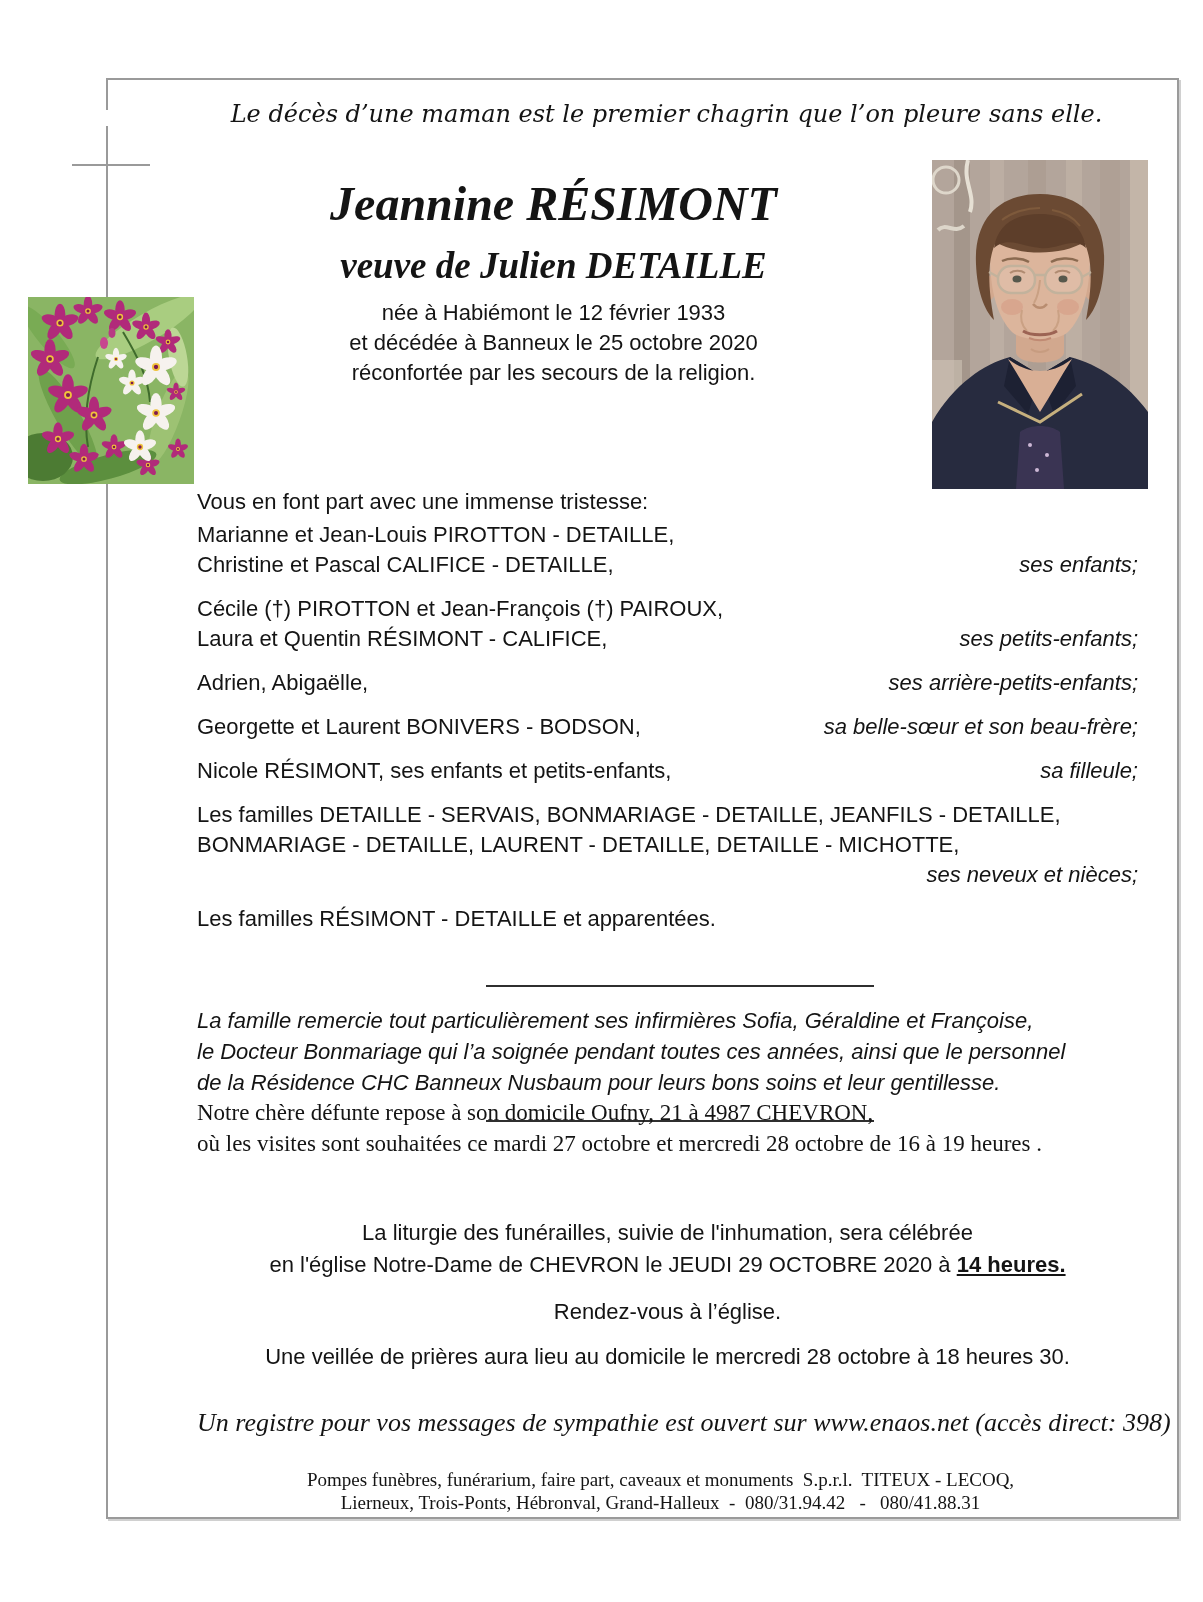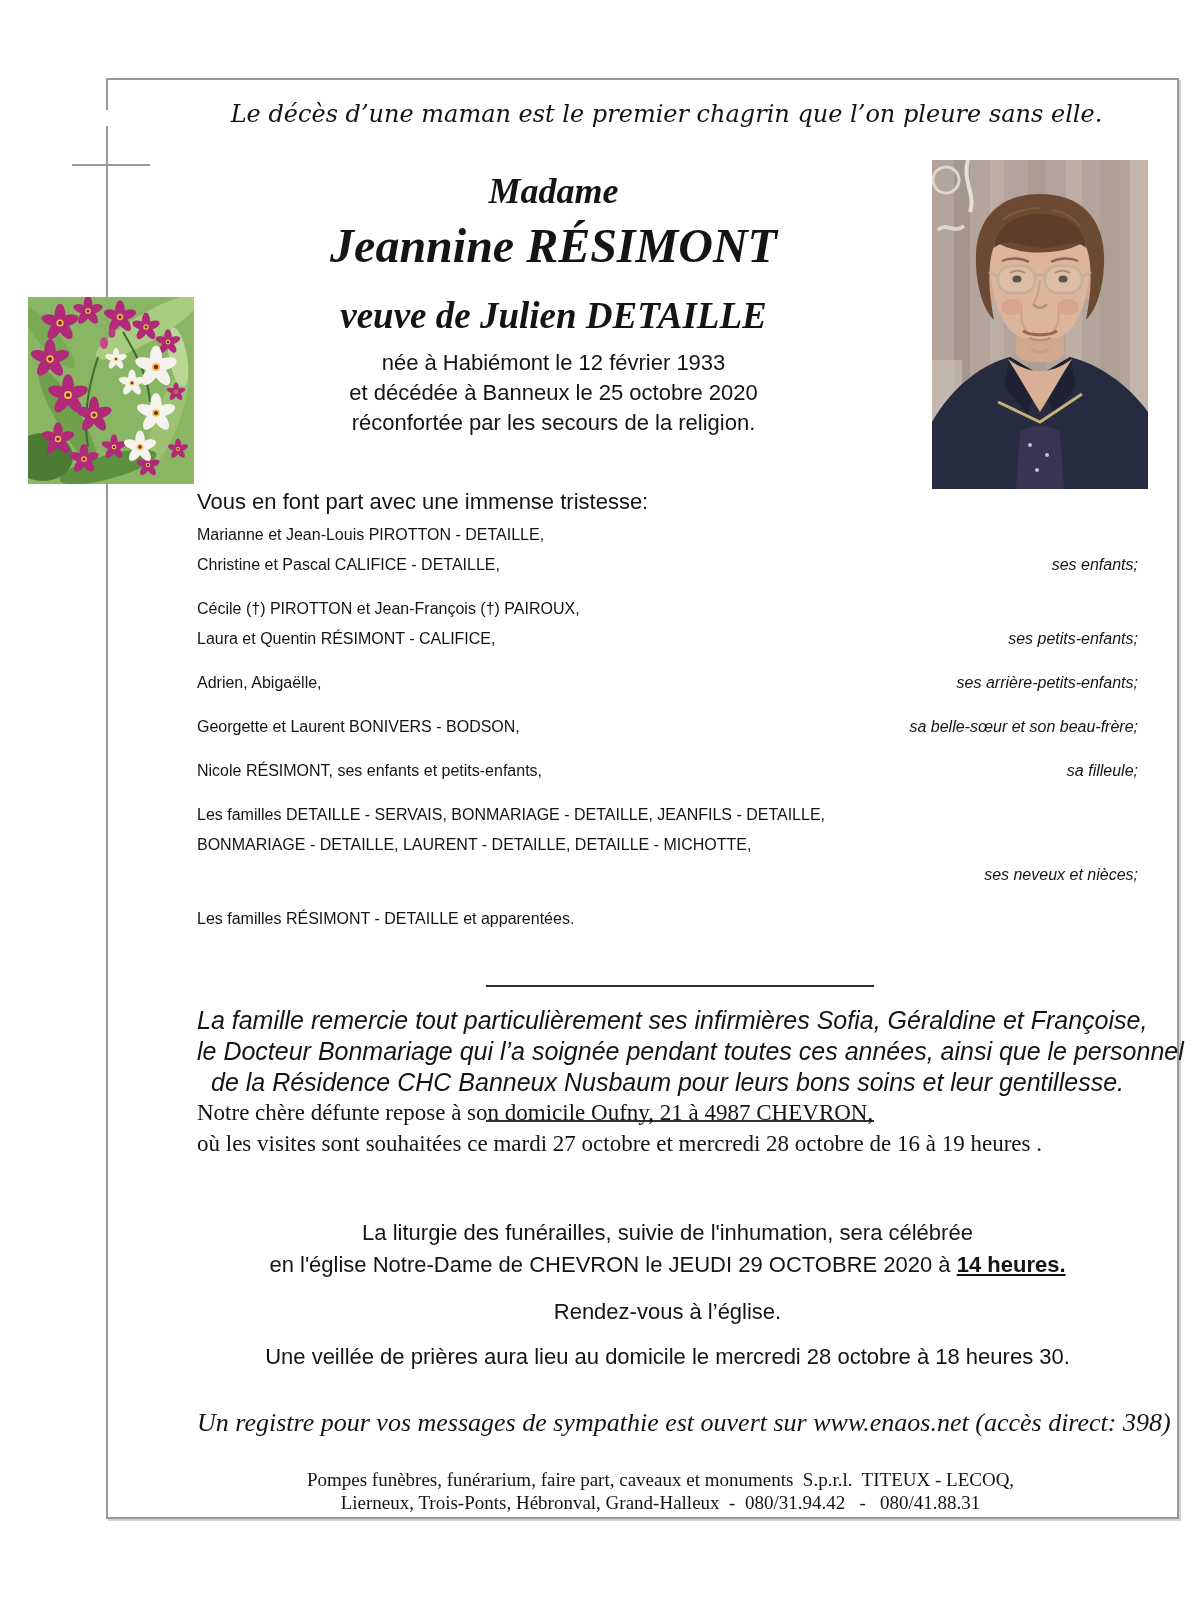--- a/index.html
+++ b/index.html
@@ -21,38 +21,38 @@
   .portrait{left:932px;top:160px;width:216px;height:329px;}
 
   .epigraph{
     left:106px;top:100px;width:1073px;padding-left:48px;box-sizing:border-box;
     text-align:center;font-family:"DejaVu Serif",serif;font-style:italic;
     font-size:24px;white-space:pre;
   }
   .heading{left:197px;top:170px;width:713px;text-align:center;}
   .madame{font-family:"Liberation Serif",serif;font-style:italic;font-weight:bold;font-size:36px;line-height:42px;white-space:pre;}
   .name{font-family:"Liberation Serif",serif;font-style:italic;font-weight:bold;font-size:48px;line-height:56px;margin-top:6px;white-space:pre;}
-  .widow{font-family:"Liberation Serif",serif;font-style:italic;font-weight:bold;font-size:37px;line-height:44px;margin-top:20px;white-space:pre;}
+  .widow{font-family:"Liberation Serif",serif;font-style:italic;font-weight:bold;font-size:37px;line-height:44px;margin-top:12px;white-space:pre;}
   .vitals{margin-top:10px;font-size:22px;line-height:30px;}
   .vitals div{white-space:pre;}
 
   .intro{left:197px;top:489px;font-size:22px;white-space:pre;}
 
-  .families{left:197px;top:520px;width:941px;font-size:16px;}
+  .families{left:197px;top:520px;width:941px;font-size:22px;}
   .group{margin-bottom:14px;}
   .row{display:flex;line-height:30px;}
   .nm{white-space:pre;}
   .rel{margin-left:auto;font-style:italic;white-space:pre;}
 
   .sep{height:2px;background:#2f2f2f;}
   .sep1{left:486px;top:985px;width:388px;}
   .sep2{left:486px;top:1120px;width:388px;}
 
-  .thanks{left:197px;top:1005px;width:941px;text-align:center;
-    font-style:italic;font-size:25px;line-height:31px;}
+  .thanks{left:197px;top:1005px;width:941px;
+    font-style:italic;font-size:22px;line-height:31px;}
   .thanks div{white-space:pre;}
 
   .repose{left:197px;top:1097px;width:941px;
     font-family:"Liberation Serif",serif;font-weight:normal;font-size:23px;line-height:31px;}
   .repose div{white-space:pre;}
 
   .liturgy{left:197px;top:1217px;width:941px;text-align:center;
     font-size:22px;line-height:32px;}
   .liturgy div{white-space:pre;}
   .time{font-weight:bold;text-decoration:underline;}
@@ -185,21 +185,20 @@
     <ellipse cx="85" cy="119" rx="4.5" ry="3.5" fill="#57584c"></ellipse>
     <ellipse cx="131" cy="119" rx="4.5" ry="3.5" fill="#57584c"></ellipse>
     <path d="M78 113 C82 110 89 110 93 113" stroke="#b08b71" stroke-width="2" fill="none"></path>
     <path d="M123 113 C127 110 134 110 138 113" stroke="#b08b71" stroke-width="2" fill="none"></path>
   </g>
 </svg>
 
 <div class="abs epigraph">Le décès d’une maman est le premier chagrin que l’on pleure sans elle.</div>
 
 <div class="abs heading">
-  <div class="madame">Madame</div>
   <div class="name">Jeannine RÉSIMONT</div>
   <div class="widow">veuve de Julien DETAILLE</div>
   <div class="vitals">
     <div>née à Habiémont le 12 février 1933</div>
     <div>et décédée à Banneux le 25 octobre 2020</div>
     <div>réconfortée par les secours de la religion.</div>
   </div>
 </div>
 
 <div class="abs intro">Vous en font part avec une immense tristesse:</div>

